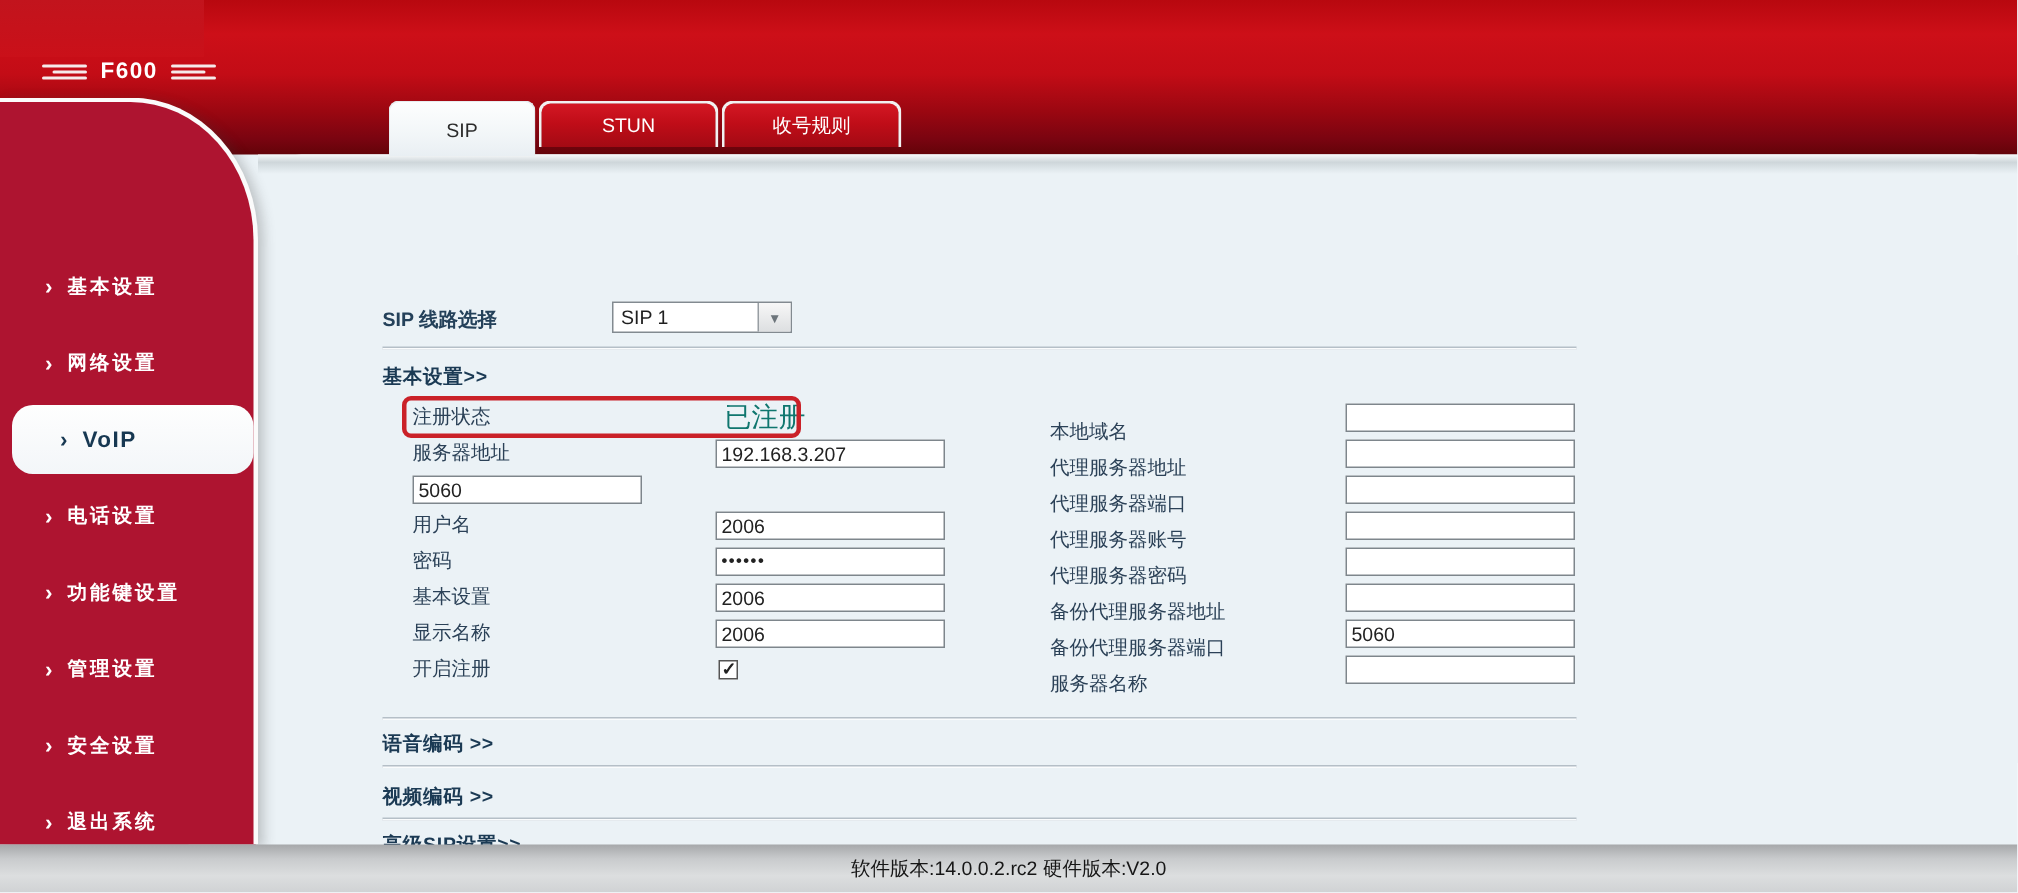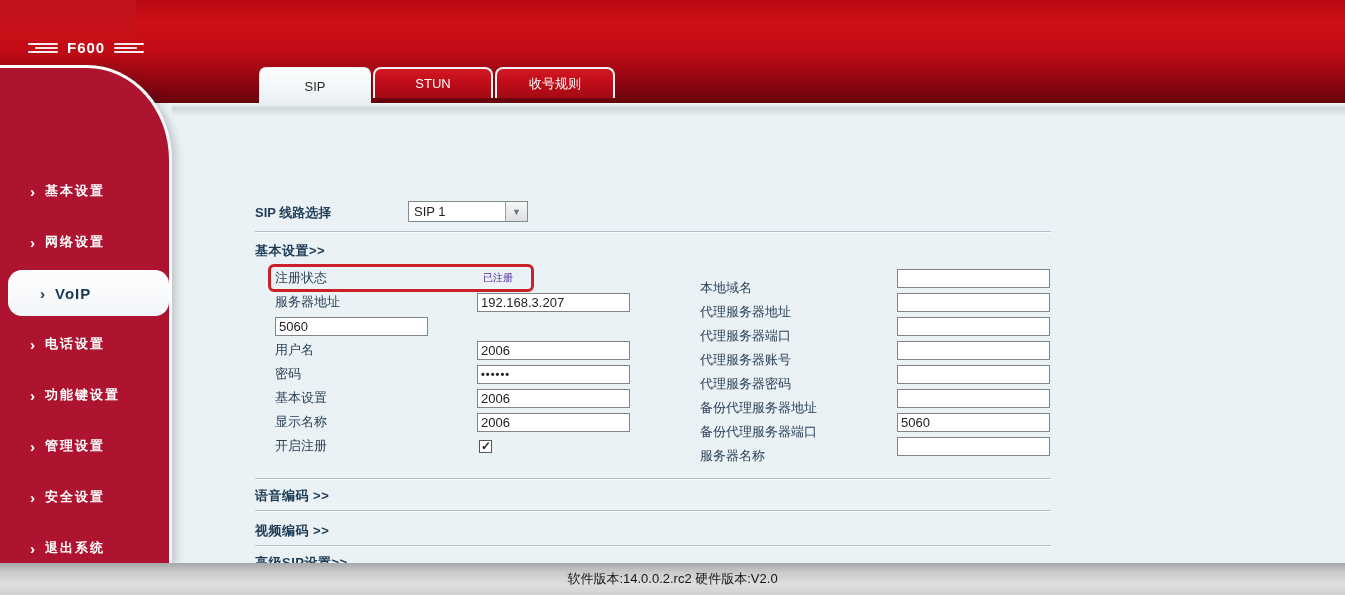--- a/index.html
+++ b/index.html
@@ -20,21 +20,21 @@
   .speedlines i:nth-child(1){width:30px;}
   .speedlines i:nth-child(2){width:23px;}
   .speedlines i:nth-child(3){width:30px;}
 
   
   .tabs{position:absolute;left:259px;top:67px;height:36px;display:flex;align-items:flex-end;gap:2px;z-index:2;}
   .tab{box-sizing:border-box;width:120px;height:31px;margin-bottom:5px;cursor:pointer;
     border:2px solid #f2f2f2;border-bottom:none;border-radius:8px 8px 0 0;
     background:linear-gradient(180deg,#d41824 0%,#c00d18 45%,#a30a14 100%);
     color:#fff;font-size:13px;display:flex;align-items:center;justify-content:center;}
-  .tab.active{width:112px;height:37px;margin-bottom:-1px;
+  .tab.active{width:98px;height:37px;margin-bottom:-1px;
     border:1px solid #e8edf0;border-bottom:none;border-radius:7px 7px 0 0;
     background:linear-gradient(180deg,#fdfefe 0%,#f2f6f8 60%,#e9eff3 100%);color:#2b2b2b;}
 
   
   .sidebar{position:absolute;left:0;top:65px;width:172px;height:498px;box-sizing:border-box;z-index:2;
     background:#ae1430;border-top:3px solid #fbfbfb;border-right:3px solid #fbfbfb;
     border-top-right-radius:85px 95px;box-shadow:4px 2px 8px rgba(60,60,60,.25);}
   .side-nav{padding-top:100px;}
   .side-item{position:relative;height:46px;margin-bottom:5px;display:flex;align-items:center;
     padding-left:30px;gap:10px;cursor:pointer;color:#fff;}
@@ -63,21 +63,21 @@
   .col{display:flex;flex-direction:column;}
   .col-left{width:355px;margin-right:70px;}
   .col-right{width:350px;}
   .frow{display:flex;align-items:center;height:24px;}
   .flabel{font-size:13px;color:#2b4157;}
   .col-left .flabel{width:202px;}
   .col-right .flabel{width:197px;margin-top:20px;}
   .finput{box-sizing:border-box;width:153px;height:19px;border:1px solid #7e868c;background:#fff;
     font-size:13px;color:#222;padding:0 3px;font-family:"Liberation Sans",sans-serif;}
   .finput.pw{font-size:11px;font-weight:bold;letter-spacing:1px;}
-  .fstatus{font-size:10px;color:#4c1d95;margin-left:6px;}
+  .fstatus{font-size:18px;color:#0f766e;margin-left:6px;}
   .fakecheck{width:13px;height:13px;box-sizing:border-box;border:1px solid #555;background:#fff;
     margin-left:2px;position:relative;cursor:pointer;}
   .fakecheck.checked::after{content:"\2713";position:absolute;left:1px;top:-2px;font-size:12px;
     color:#222;font-weight:bold;line-height:1.2;}
   .red-box{position:absolute;left:96px;top:161px;width:266px;height:28px;box-sizing:border-box;
     border:3px solid #ca2128;border-radius:6px;z-index:5;pointer-events:none;}
 
   
   .footer{position:absolute;left:0;top:563px;width:1345px;height:32px;z-index:3;
     background:linear-gradient(180deg,#a6a8aa 0%,#c9cbcd 30%,#dcdedf 65%,#d0d2d4 100%);

